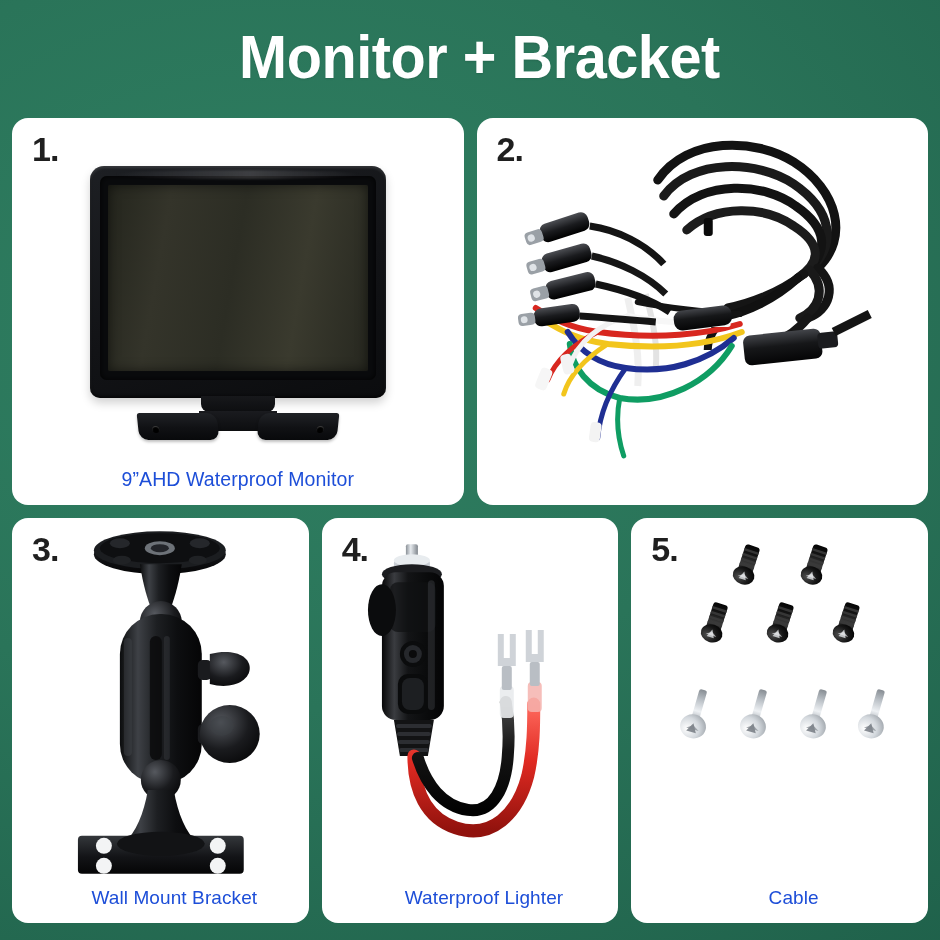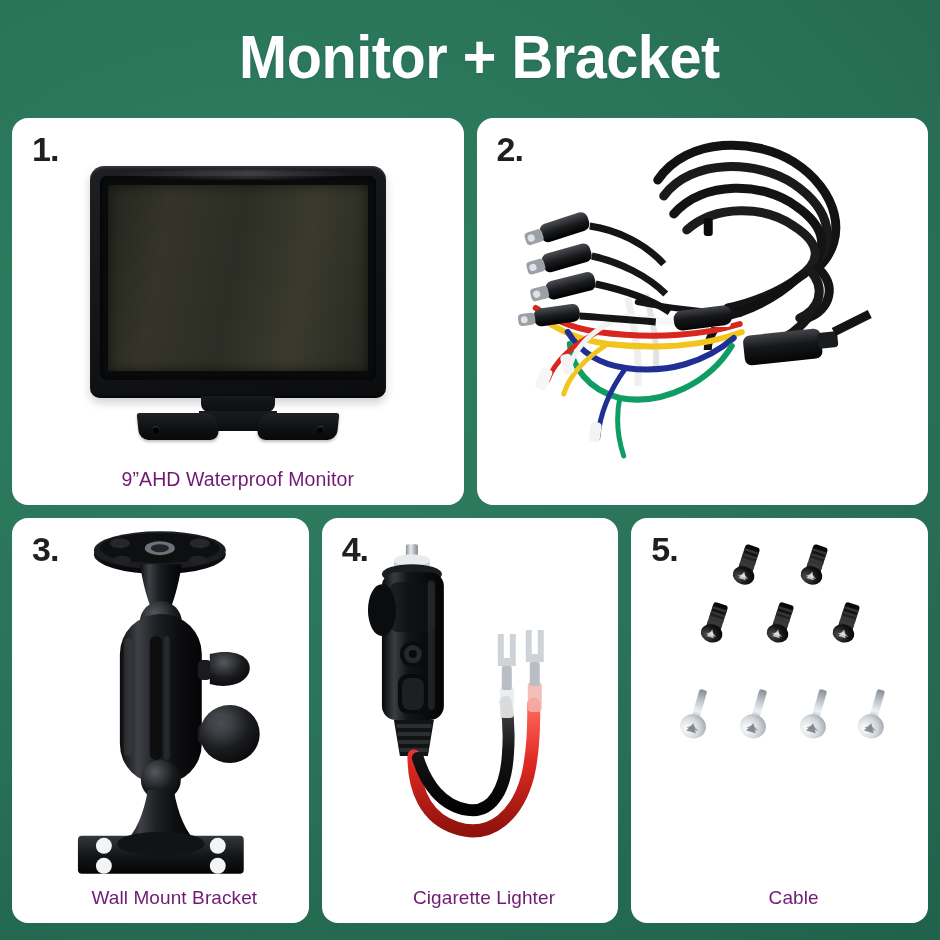--- a/index.html
+++ b/index.html
@@ -77,21 +77,21 @@
     letter-spacing: -1px;
     z-index: 5;
   }
   .card-caption {
     position: absolute;
     left: 0;
     right: 0;
     bottom: 14px;
     text-align: center;
     font-size: 19.5px;
-    color: #701a75;
+    color: #1d4ed8;
     letter-spacing: 0.1px;
   }
   .row-2 .card-caption { font-size: 19px; margin-left: 28px; }
 
   .art {
     position: absolute;
     left: 0; right: 0; top: 0;
     bottom: 46px;
   }
 
@@ -489,21 +489,21 @@
             <g>
               <rect x="180" y="148" width="10" height="24" rx="2" fill="#b9bec4"></rect>
               <path d="M176 116 L 182 116 L 182 140 L 188 140 L 188 116 L 194 116 L 194 148 L 176 148 Z" fill="#cfd3d8"></path>
             </g>
             <g>
               <rect x="208" y="144" width="10" height="24" rx="2" fill="#b9bec4"></rect>
               <path d="M204 112 L 210 112 L 210 136 L 216 136 L 216 112 L 222 112 L 222 144 L 204 144 Z" fill="#cfd3d8"></path>
             </g>
           </svg>
         </div>
-        <div class="card-caption">Cigarette Lighter</div>
+        <div class="card-caption">Waterproof Lighter</div>
       </div>
 
       <div class="card">
         <div class="card-num">5.</div>
         <div class="art">
           <svg class="screws-svg" viewBox="0 0 297 359" preserveAspectRatio="xMidYMid meet">
             <defs>
               <linearGradient id="blkShaft" x1="0" y1="0" x2="1" y2="0">
                 <stop offset="0%" stop-color="#0a0a0a"></stop>
                 <stop offset="35%" stop-color="#3b3b3b"></stop>

